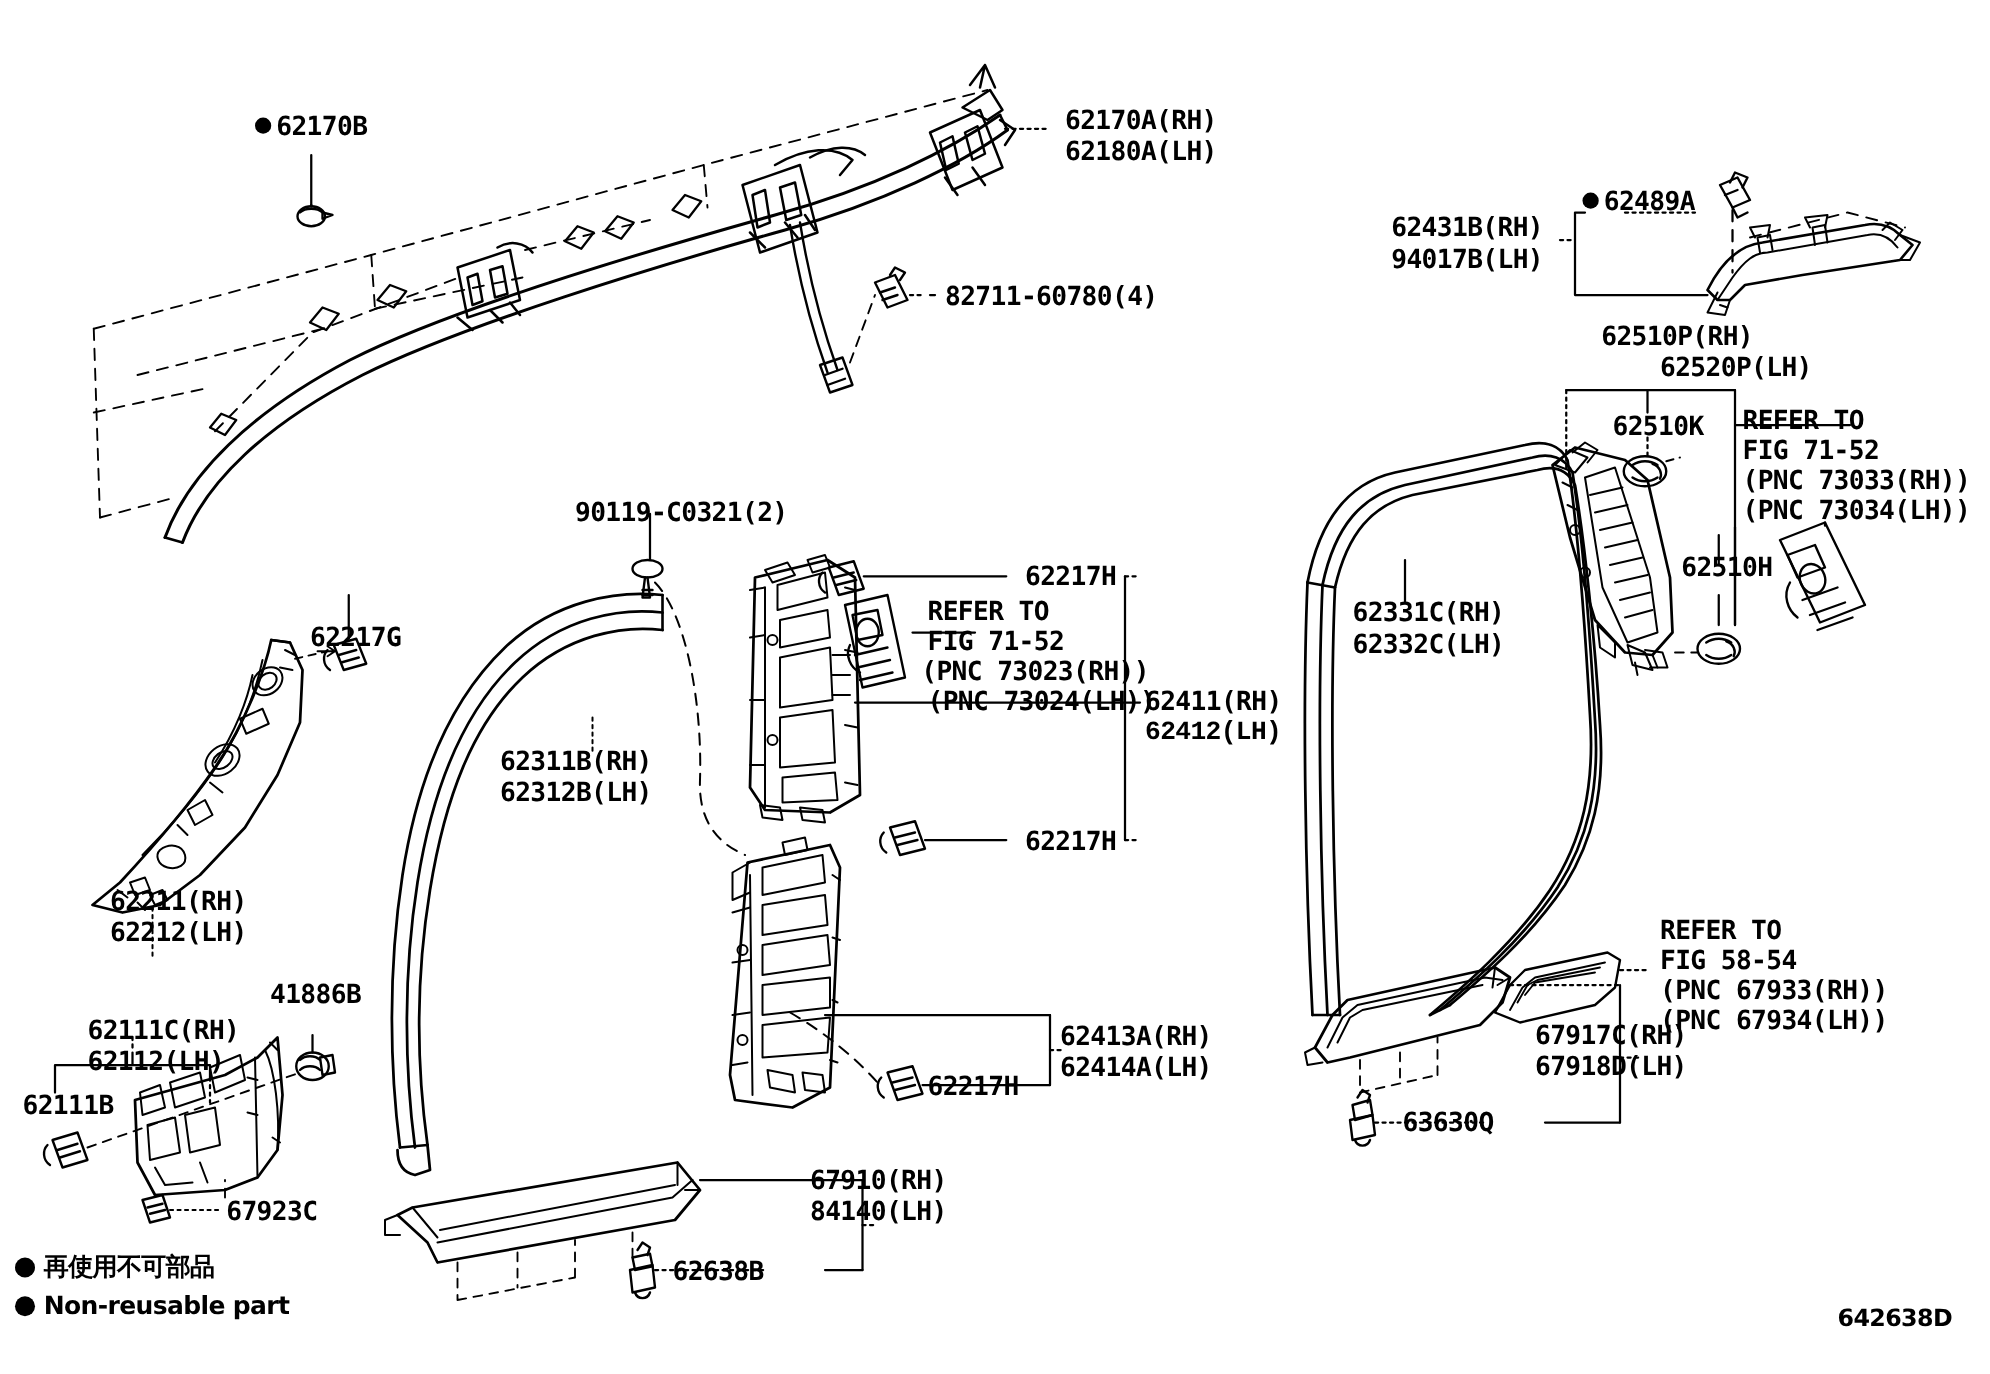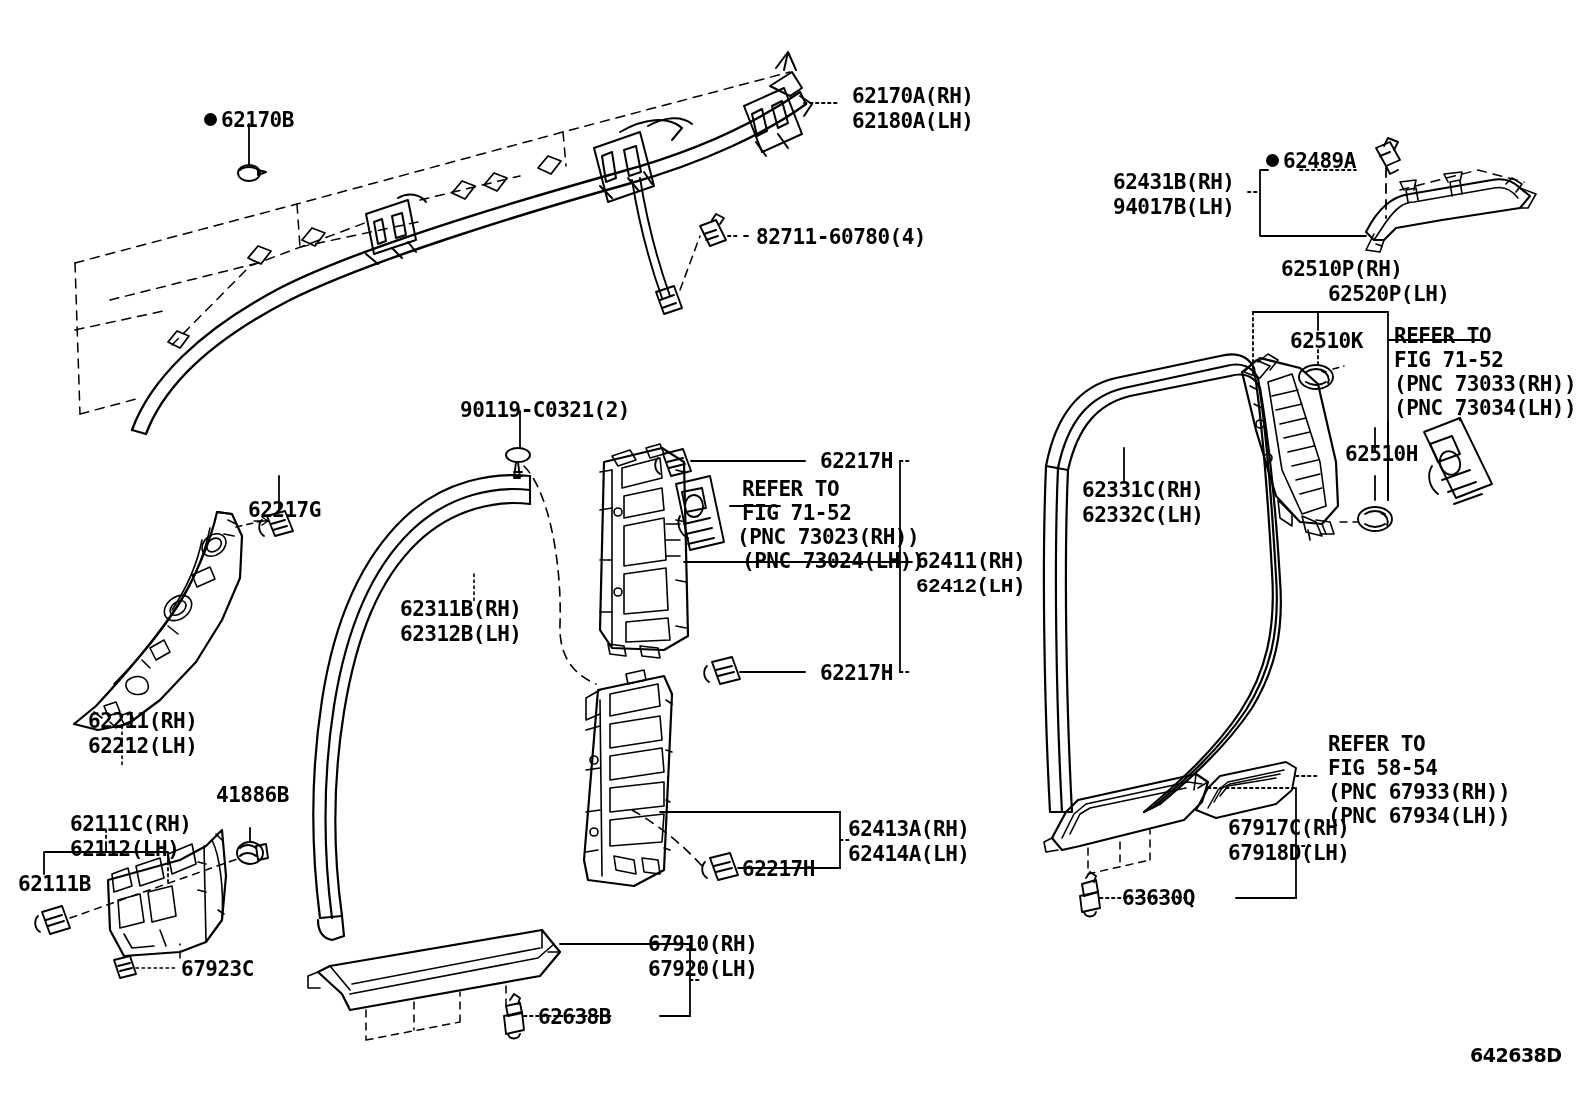--- a/index.html
+++ b/index.html
@@ -484,21 +484,21 @@
           <path d="M1208 808 L1218 790 L1228 782 L1284 770"></path>
           <path d="M1214 802 L1222 788 L1230 784 L1280 774"></path>
           <path d="M1220 796 L1228 786 L1276 778"></path>
         </g>
       </g>
       <path d="M1296 776 L1318 776" stroke-width="1.8" stroke-dasharray="2.5 3.5"></path>
 
     </g>
   </svg>
 
-  <div class="lbl" style="left:204px; top:108px;"><span class="bullet"></span><span>62170B</span></div>
+  <div class="lbl" style="left:204px; top:89px;"><span class="bullet"></span><span>62170B</span></div>
   <div class="lbl" style="left:852px; top:84px;">62170A(RH)</div>
   <div class="lbl" style="left:852px; top:109px;">62180A(LH)</div>
   <div class="lbl" style="left:756px; top:225px;">82711-60780(4)</div>
 
   <div class="lbl" style="left:248px; top:450px;margin-top:48px;">62217G</div>
   <div class="lbl" style="left:88px; top:709px;">62211(RH)</div>
   <div class="lbl" style="left:88px; top:734px;">62212(LH)</div>
 
   <div class="lbl" style="left:216px; top:783px;">41886B</div>
   <div class="lbl" style="left:70px; top:812px;">62111C(RH)</div>
@@ -518,21 +518,21 @@
   <div class="lbl" style="left:742px; top:549px;">(PNC 73024(LH))</div>
   <div class="lbl" style="left:916px; top:549px;">62411(RH)</div>
   <div class="lbl" style="left:916px; top:574px;font-family:Liberation Mono, monospace;">62412(LH)</div>
   <div class="lbl" style="left:820px; top:661px;">62217H</div>
 
   <div class="lbl" style="left:848px; top:817px;">62413A(RH)</div>
   <div class="lbl" style="left:848px; top:842px;">62414A(LH)</div>
   <div class="lbl" style="left:742px; top:857px;">62217H</div>
 
   <div class="lbl" style="left:648px; top:932px;">67910(RH)</div>
-  <div class="lbl" style="left:648px; top:957px;">67920(LH)</div>
+  <div class="lbl" style="left:648px; top:957px;">84140(LH)</div>
   <div class="lbl" style="left:538px; top:1005px;">62638B</div>
 
   <div class="lbl" style="left:1113px; top:170px;">62431B(RH)</div>
   <div class="lbl" style="left:1113px; top:195px;">94017B(LH)</div>
   <div class="lbl" style="left:1266px; top:149px;"><span class="bullet"></span><span>62489A</span></div>
 
   <div class="lbl" style="left:1281px; top:257px;">62510P(RH)</div>
   <div class="lbl" style="left:1312px; top:282px;margin-left:16px;">62520P(LH)</div>
   <div class="lbl" style="left:1290px; top:329px;">62510K</div>
   <div class="lbl" style="left:1345px; top:442px;">62510H</div>
@@ -545,16 +545,26 @@
   <div class="lbl" style="left:1082px; top:503px;">62332C(LH)</div>
 
   <div class="lbl" style="left:1328px; top:732px;">REFER TO</div>
   <div class="lbl" style="left:1328px; top:756px;">FIG 58-54</div>
   <div class="lbl" style="left:1328px; top:780px;">(PNC 67933(RH))</div>
   <div class="lbl" style="left:1328px; top:804px;">(PNC 67934(LH))</div>
   <div class="lbl" style="left:1228px; top:816px;">67917C(RH)</div>
   <div class="lbl" style="left:1228px; top:841px;">67918D(LH)</div>
   <div class="lbl" style="left:1122px; top:886px;">63630Q</div>
 
+  <div style="position:absolute; left:12px; top:1001px;">
+    <div class="legendrow">
+      <span class="dot"></span>
+      <span class="lbl cjk" style="position:static;">再使用不可部品</span>
+    </div>
+    <div class="legendrow" style="margin-top:6px;">
+      <span class="dot"></span>
+      <span class="lbl latin" style="position:static;">Non-reusable part</span>
+    </div>
+  </div>
 
   <div class="lbl dwg" style="left:1470px; top:1043px;">642638D</div>
 
 </div>
 
 </body></html>

